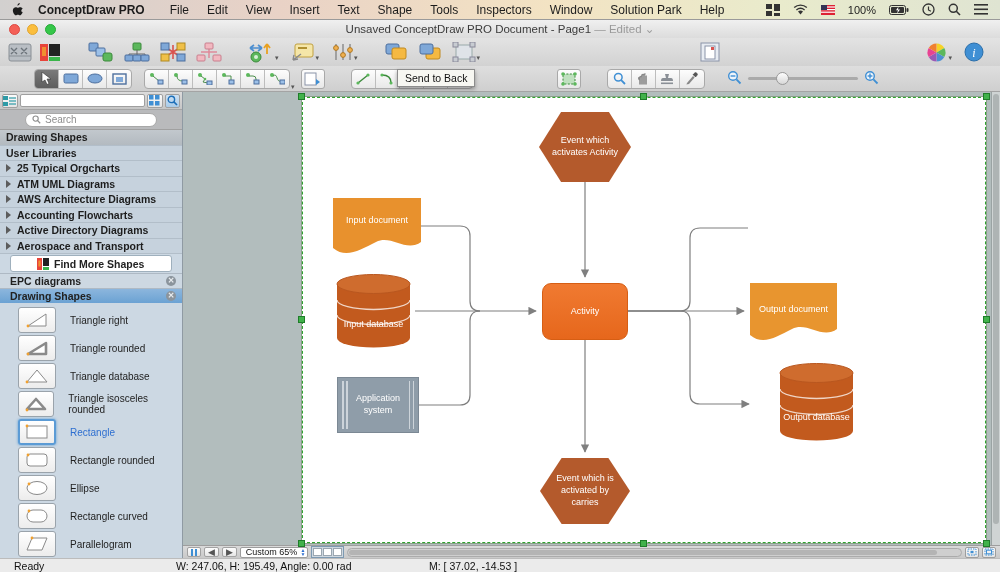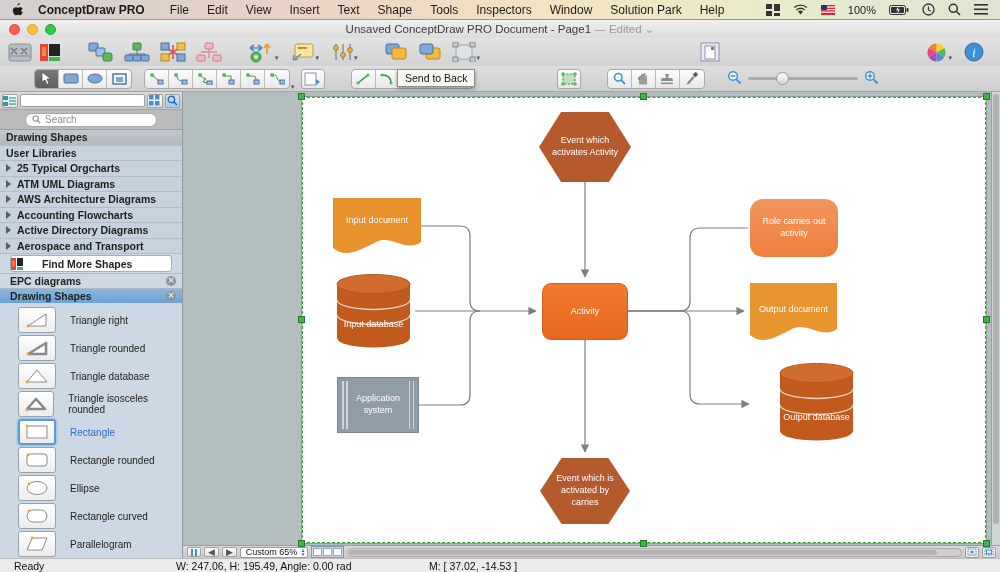--- a/index.html
+++ b/index.html
@@ -53,21 +53,21 @@
   .sb-minibar input{flex:1;height:13px;border:1px solid #9f9f9f;border-radius:2px;font-size:9px;padding:0 3px;background:#fff;}
   .mini-btn{width:22px;height:14px;background:linear-gradient(#fcfcfc,#e4e4e4);border:1px solid #a0a0a0;border-radius:2px;display:flex;align-items:center;justify-content:center;}
   .sb-searchrow{height:20px;background:#b9babc;display:flex;align-items:center;justify-content:center;border-bottom:1px solid #a0a0a0;}
   .searchpill{width:132px;height:14px;background:#fff;border:1px solid #a8a8a8;border-radius:8px;display:flex;align-items:center;padding:0 6px;gap:4px;color:#8e8e8e;font-size:10px;}
   .liblist{}
   .librow{height:15.5px;display:flex;align-items:center;padding-left:6px;gap:4px;
     background:#c6d2dd;border-bottom:1px solid #b2bec9;font-size:10.5px;font-weight:600;color:#1d1d1d;}
   .librow.header{background:linear-gradient(#c2c8cd,#b3bac0);}
   .librow .tri{width:0;height:0;border-left:5px solid #5c5c5c;border-top:4px solid transparent;border-bottom:4px solid transparent;margin-right:2px;}
   .findmore{height:17px;margin:1px 10px;background:#fff;border:1px solid #9fb0bd;border-radius:3px;
-    display:flex;align-items:center;gap:19px;font-size:10.5px;font-weight:600;}
+    display:flex;align-items:center;gap:5px;padding-left:26px;font-size:10.5px;font-weight:600;}
   .tabrow{height:15px;display:flex;align-items:center;padding:0 6px 0 10px;font-size:10.5px;font-weight:600;
     background:#cdd8e2;border-top:1px solid #aeb9c4;}
   .tabrow.sel{background:linear-gradient(#8cb6dd,#6ba2d3);}
   .tabrow .grow{flex:1;}
   .closebtn{width:10px;height:10px;border-radius:50%;background:#8b949c;color:#e8ecef;font-size:8px;line-height:10px;text-align:center;}
   .shapelist{padding-top:3px;}
   .shaperow{height:28px;display:flex;align-items:center;gap:14px;padding-left:18px;font-size:10px;}
   .shapebtn{width:38px;height:26px;border:1px solid #9aa3ab;border-radius:3px;background:linear-gradient(#ffffff,#ececec);
     display:flex;align-items:center;justify-content:center;}
   .shaperow.sel .shapebtn{border:2px solid #5b9bd5;box-shadow:0 0 3px #5b9bd5;}
@@ -743,23 +743,20 @@
         <span class="sysline" style="left:8px"></span>
       <span class="sysline" style="right:4px"></span>
         <span class="sysline" style="right:8px"></span>
       <span style="width:56px">Application system</span>
       </div>
 
     <div class="node rrect" style="left:240px;top:186px;width:86px;height:57px">
       <span>Activity</span>
       </div>
 
-    <div class="node rolenode" style="left:448px;top:102px;width:88px;height:58px">
-      <span style="width:64px">Role carries out activity</span>
-      </div>
 
     <div class="node docnode" style="left:448px;top:186px;width:87px;height:60px">
       <svg width="87" height="60" viewBox="0 0 87 60" preserveAspectRatio="none">
         <path d="M0,0 H87 V46 C72,57 57,38 42,46 C26,54 13,63 0,52 Z" fill="#e8952f"></path>
         </svg>
       <span class="doclabel" style="margin-top:-6px">Output document</span>
       </div>
 
     <div class="node dbnode" style="left:477px;top:266px;width:75px;height:80px">
       <svg width="75" height="80" viewBox="0 0 75 80">

